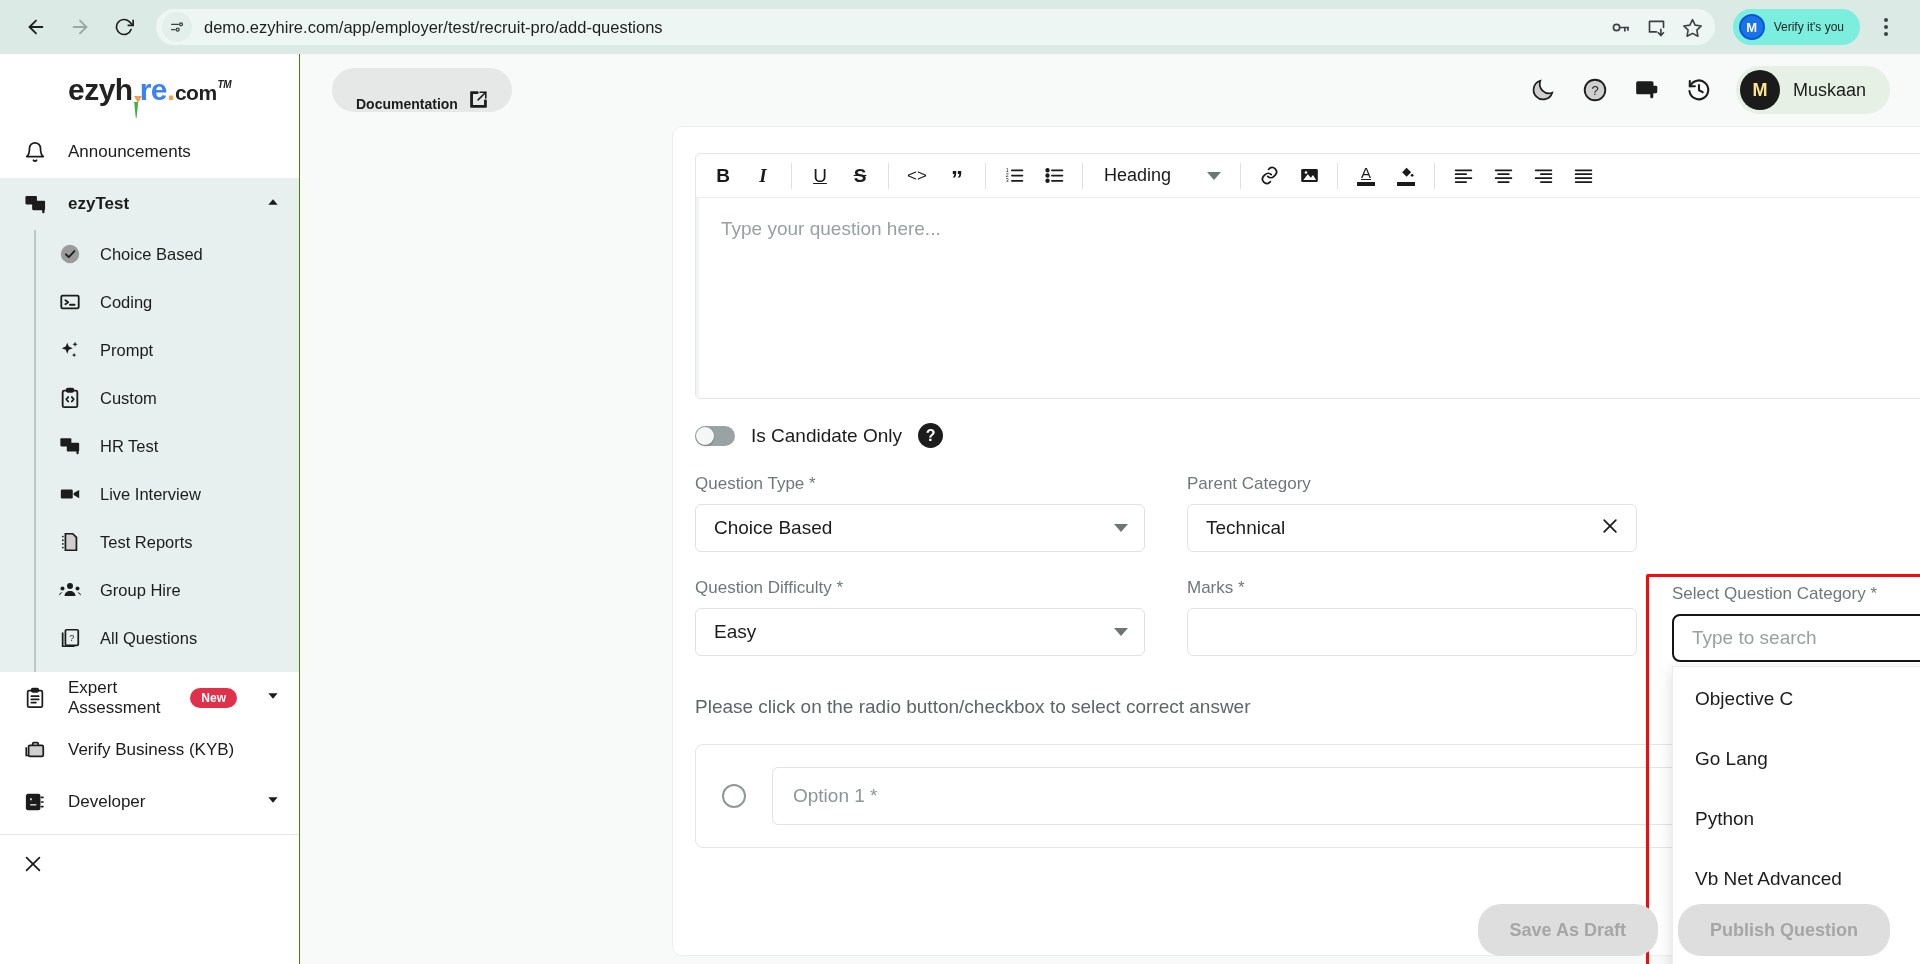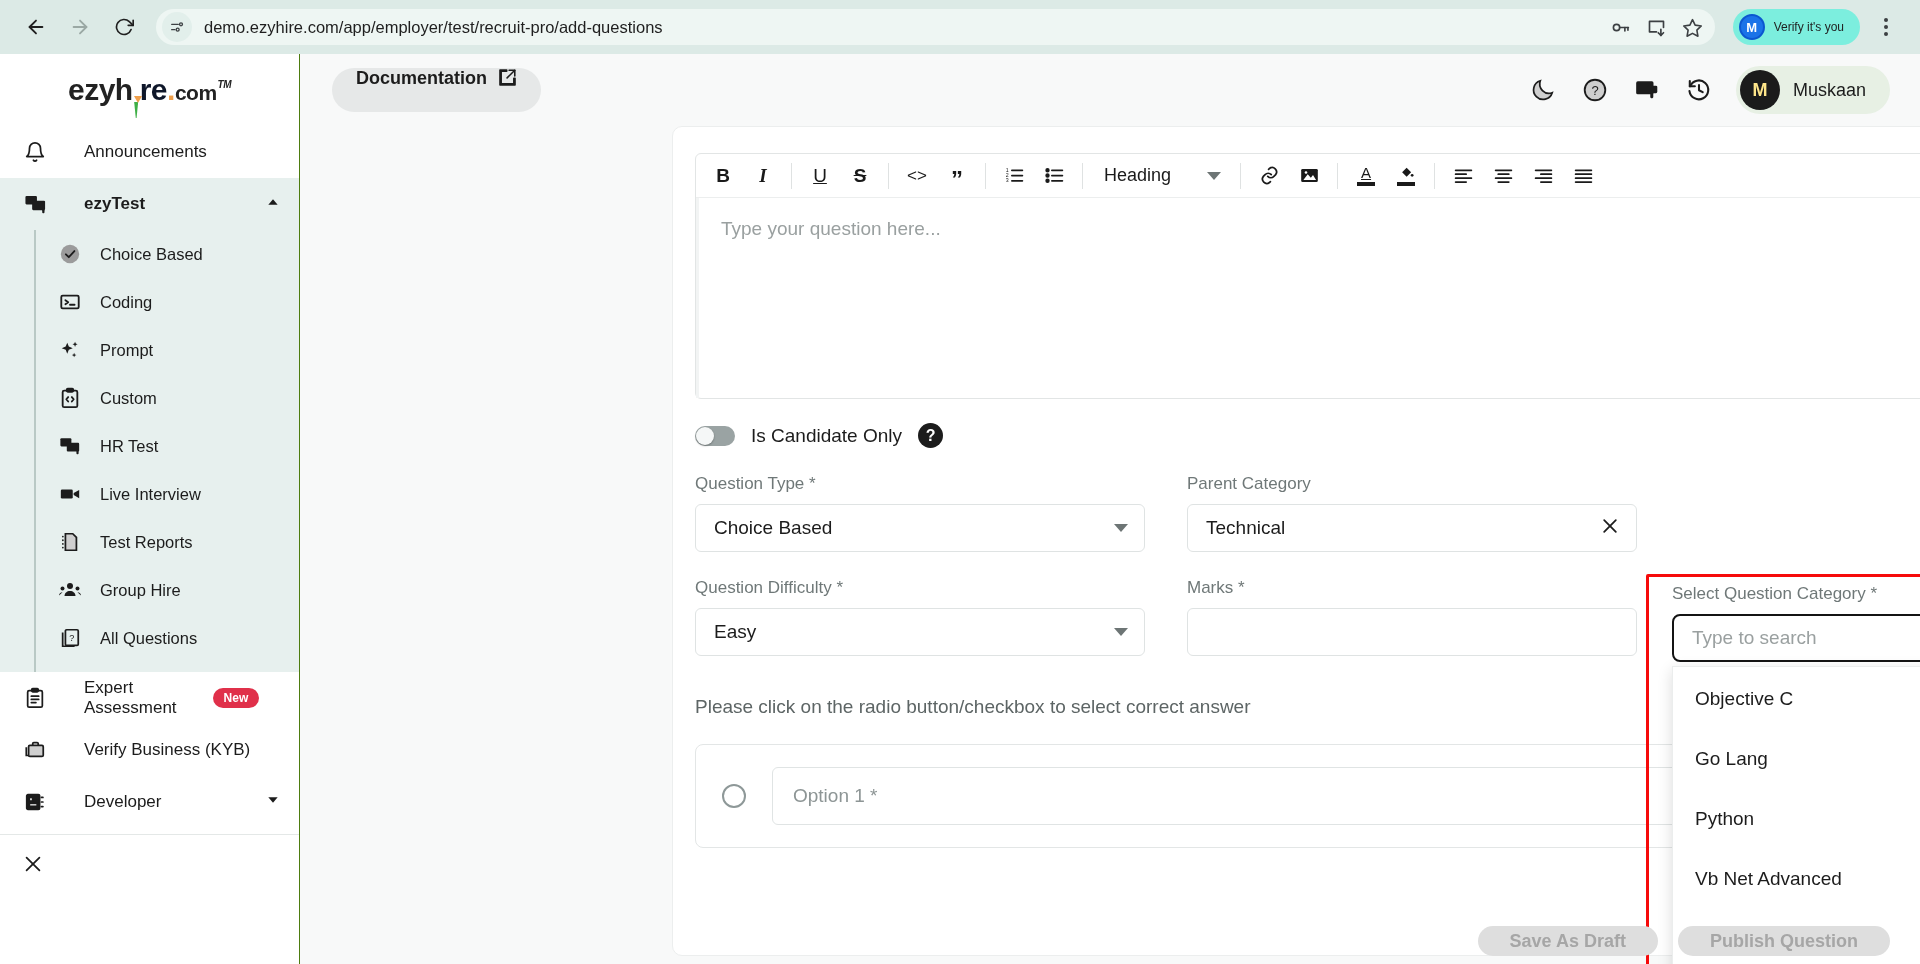--- a/index.html
+++ b/index.html
@@ -91,21 +91,21 @@
     display: flex; flex-direction: column;
     position: relative;
   }
   #logo-wrap {
     height: 72px; display: flex; align-items: center; justify-content: center;
   }
   #logo {
     font-size: 30px; font-weight: 800; letter-spacing: -0.5px;
     display: flex; align-items: baseline; color: #222;
   }
-  #logo .g { color: #0f172a; }
+  #logo .g { color: #3b82f6; }
   #logo .dot { color: #f0a04b; font-size: 30px; }
   #logo .com { color: #222; font-size: 21px; font-weight: 800; }
   #logo .tm { font-size: 10px; vertical-align: super; margin-left: 1px; position: relative; top: -12px; font-style: italic;}
   #logo .tie {
     display: inline-block; position: relative; width: 7px;
   }
   #logo .tie::after {
     content: ""; position: absolute;
     left: 1px; top: -4px;
     width: 0; height: 0;
@@ -118,21 +118,21 @@
     left: 1.5px; top: 2px;
     width: 4px; height: 16px;
     background: #3faf46;
     clip-path: polygon(0 0, 100% 0, 60% 100%, 40% 100%);
   }
 
   .nav-row {
     display: flex; align-items: center;
     height: 52px;
     padding: 0 18px 0 22px;
-    gap: 36px;
+    gap: 20px;
     color: #1c1c1c;
     font-size: 17px;
     cursor: pointer;
   }
   .nav-row .ic { width: 26px; flex: 0 0 26px; display: flex; align-items: center; justify-content: center; }
   .nav-row .lbl { flex: 1; }
   .nav-row .caret { margin-left: auto; }
   #group-ezytest { background: #e7f0ee; }
   #group-ezytest .nav-row.group-head { font-weight: 700; }
   .sub-list {
@@ -172,22 +172,22 @@
   #app-header {
     height: 72px; flex: 0 0 72px;
     display: flex; align-items: center;
     padding: 0 30px 0 32px;
     background: #f8f9f9;
   }
   #doc-btn {
     background: #e6e8e8;
     border: none; border-radius: 22px;
     height: 44px; padding: 0 24px;
-    font-size: 18px; font-weight: 700; color: #1c1c1c;
-    display: flex; align-items: flex-start; gap: 11px;
+    font-size: 14px; font-weight: 700; color: #1c1c1c;
+    display: flex; align-items: flex-end; gap: 11px;
     cursor: pointer;
     font-family: "Liberation Sans", sans-serif;
   }
   #header-right { margin-left: auto; display: flex; align-items: center; gap: 22px; }
   .hdr-icon { width: 30px; height: 30px; display: flex; align-items: center; justify-content: center; color: #232323; cursor: pointer; }
   #user-chip {
     display: flex; align-items: center; gap: 13px;
     background: #e7f0e4; border-radius: 24px;
     height: 48px; padding: 0 24px 0 4px;
     cursor: pointer;
@@ -328,21 +328,21 @@
     height: 60px; display: flex; align-items: center;
     padding: 0 22px; font-size: 19px; color: #1c1c1c; cursor: pointer;
   }
 
   
   #footer-actions {
     position: absolute; right: 30px; bottom: 8px;
     display: flex; gap: 20px;
   }
   .foot-btn {
-    height: 30px; padding: 0 32px;
+    height: 52px; padding: 0 32px;
     border: none; border-radius: 23px;
     background: #dedede; color: #a6a6a6;
     font-size: 18px; font-weight: 700;
     font-family: "Liberation Sans", sans-serif;
     cursor: default;
   }
 </style>
 </head>
 <body>
 

